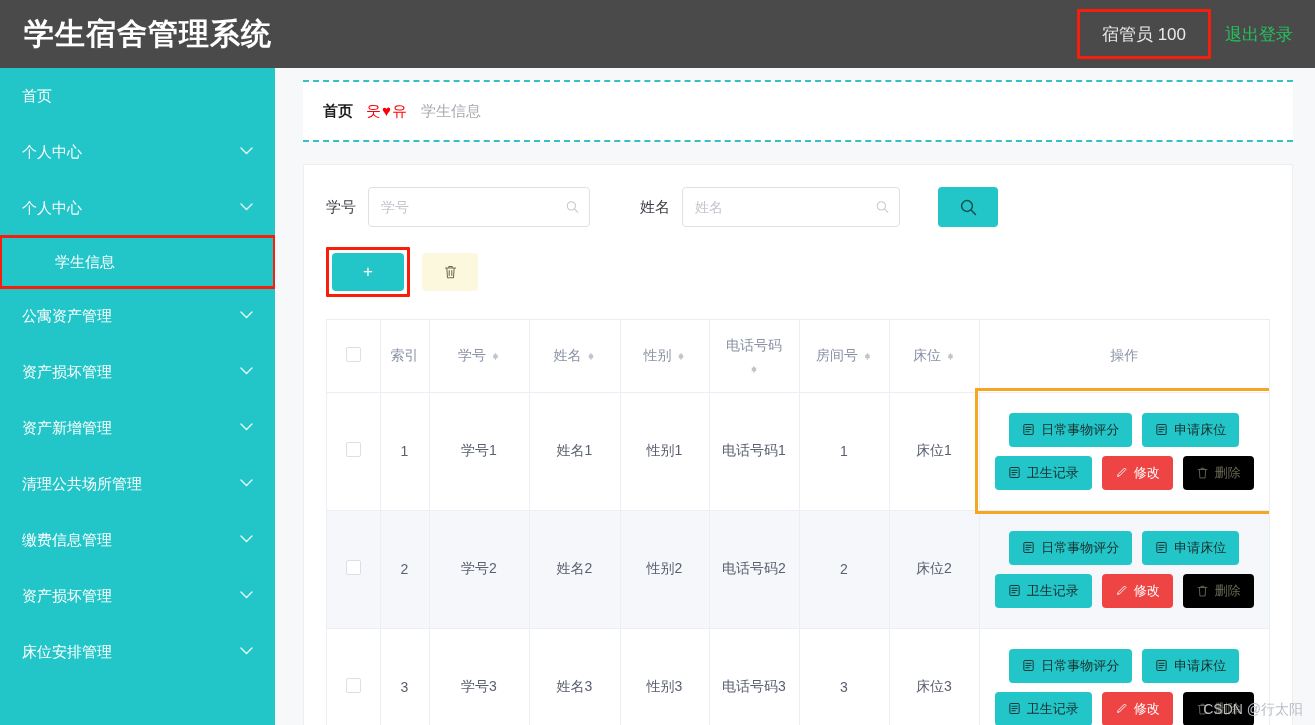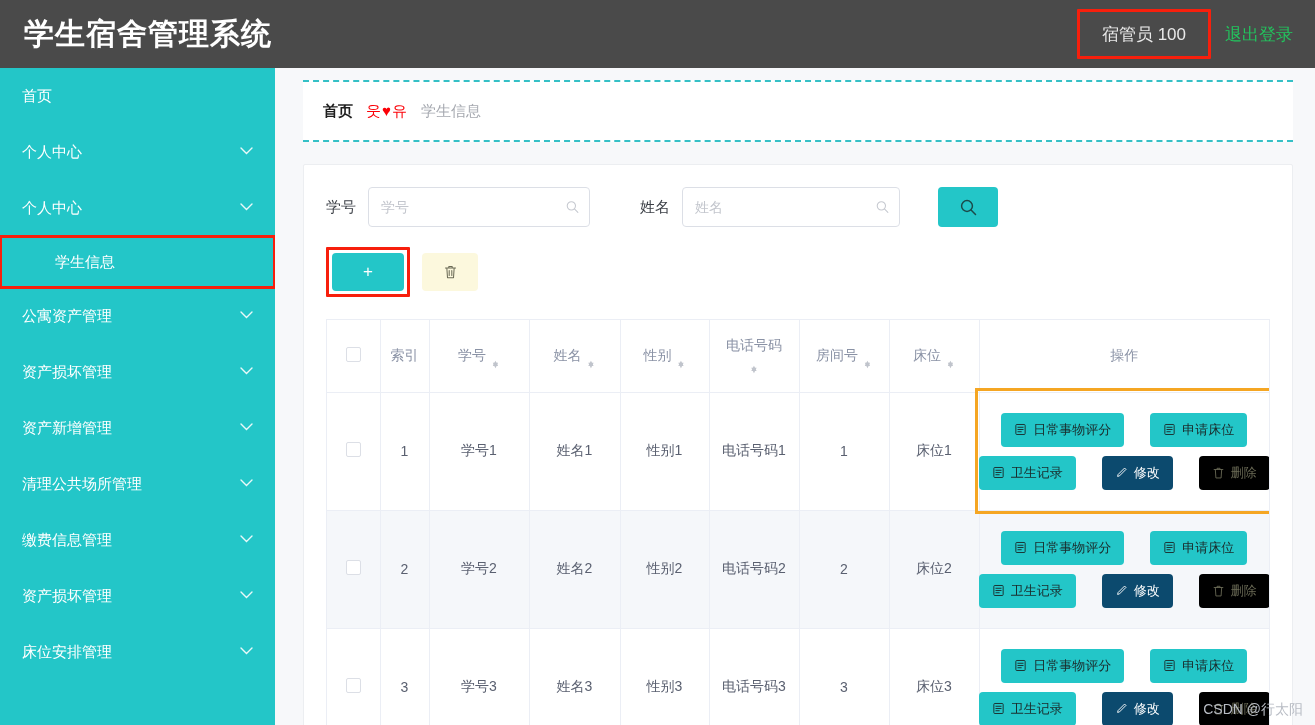--- a/index.html
+++ b/index.html
@@ -207,52 +207,52 @@
     color: #8a92a5;
     font-size: 14px;
     background: #ffffff;
   }
   table.grid td {
     color: #5a6070;
     font-size: 14px;
     height: 118px;
   }
   tr.striped td { background: #f5f7fa; }
-  .th-inner { display: inline-flex; align-items: flex-end; gap: 5px; justify-content: center; }
+  .th-inner { display: inline-flex; align-items: center; gap: 5px; justify-content: center; }
   .th-wrap  { display: inline-block; line-height: 1.5; }
   .sort {
     display: inline-flex; flex-direction: column;
     line-height: 0; color: #c0c4cc; font-size: 9px; gap: 2px;
   }
   .cb {
     width: 15px; height: 15px;
     border: 1px solid #dcdfe6; border-radius: 2px;
     background: #fff; display: inline-block;
   }
 
   
   .opcell { padding: 10px 6px; }
   .opbox-highlight {
     outline: 3px solid #f5a623;
     outline-offset: 1px;
   }
-  .oprow { display: flex; justify-content: center; gap: 26px; margin-bottom: 9px; }
+  .oprow { display: flex; justify-content: center; gap: 10px; margin-bottom: 9px; }
   .oprow:last-child { margin-bottom: 0; }
   .op {
     height: 34px;
     padding: 0 13px;
     border-radius: 4px; border: 0;
     font-size: 13px;
     display: inline-flex; align-items: center; gap: 6px;
     cursor: pointer;
     font-family: inherit;
     white-space: nowrap;
   }
   .op-teal   { background: #23c6c8; color: #1a2b2b; }
-  .op-purple { background: #0c4a6e; color: #ffffff; font-family: Liberation Mono, monospace; }
+  .op-purple { background: #ef4444; color: #ffffff; font-family: Liberation Mono, monospace; }
   .op-yellow { background: #000000; color: #6a6a55; }
   .ic { display: inline-flex; }
 
   .watermark {
     position: absolute; right: 12px; bottom: 6px;
     color: #b8bcc4; font-size: 14px;
     white-space: nowrap;
   }
 </style>
 </head>

